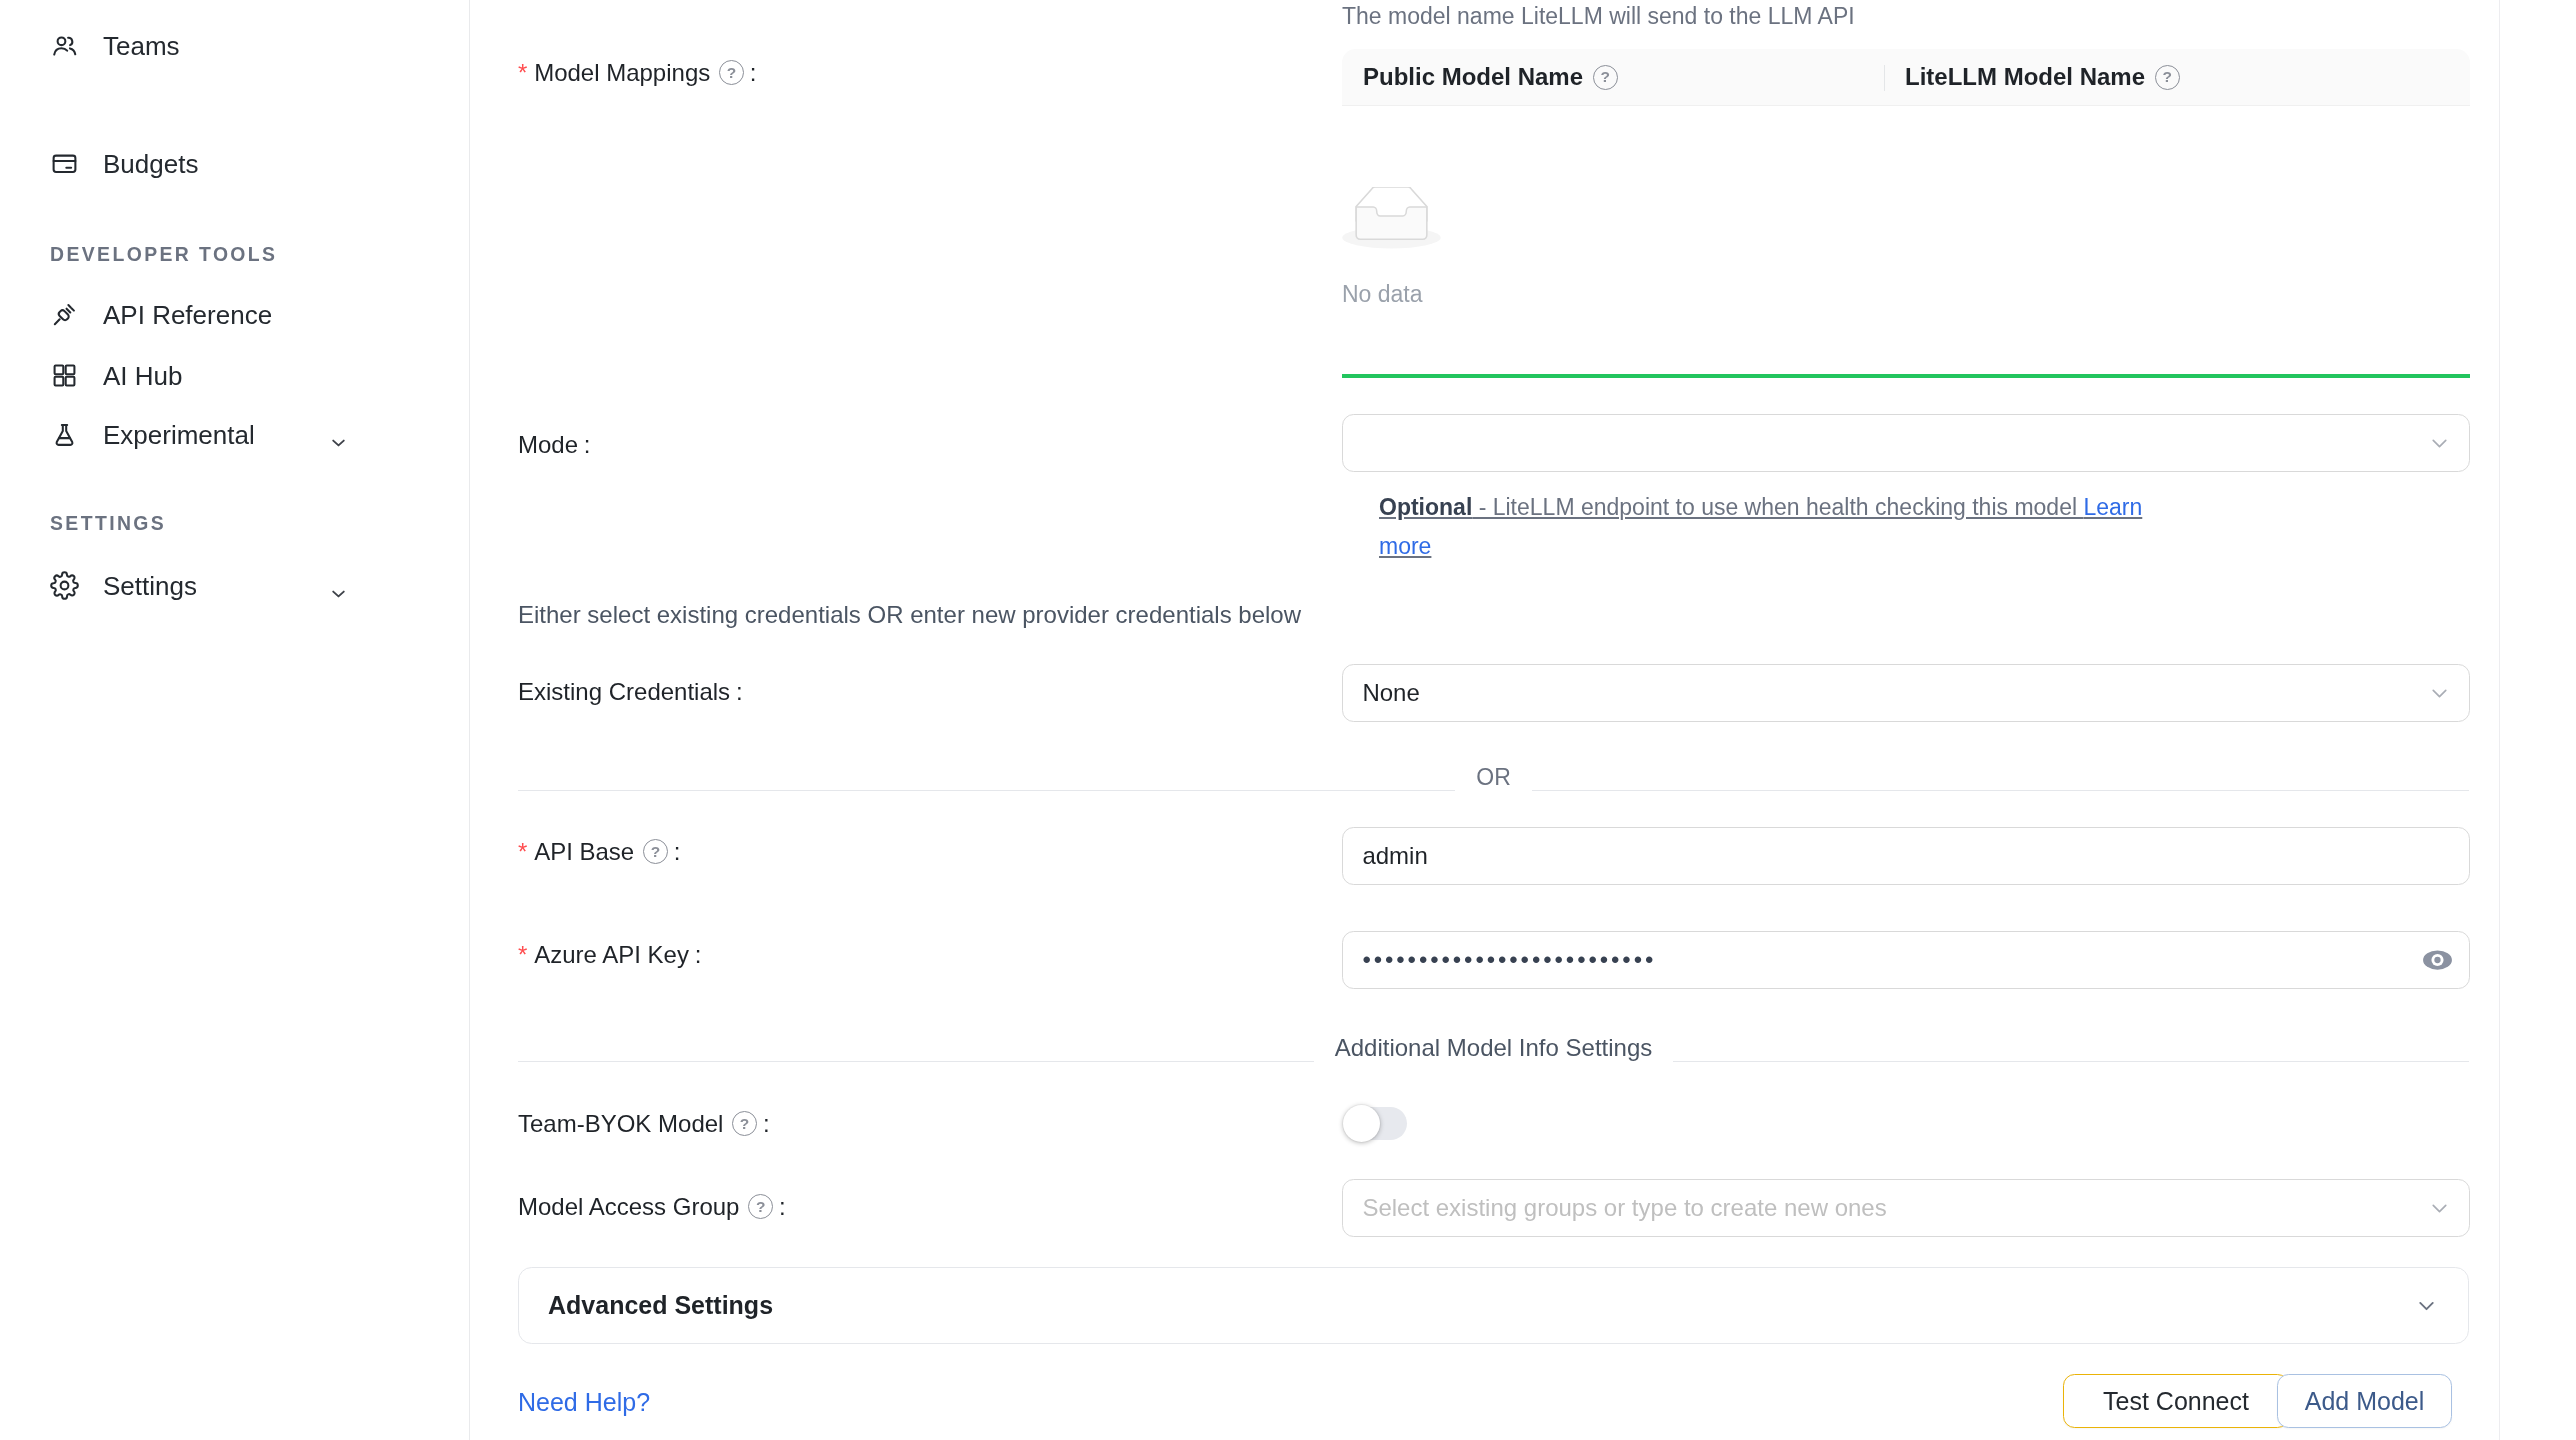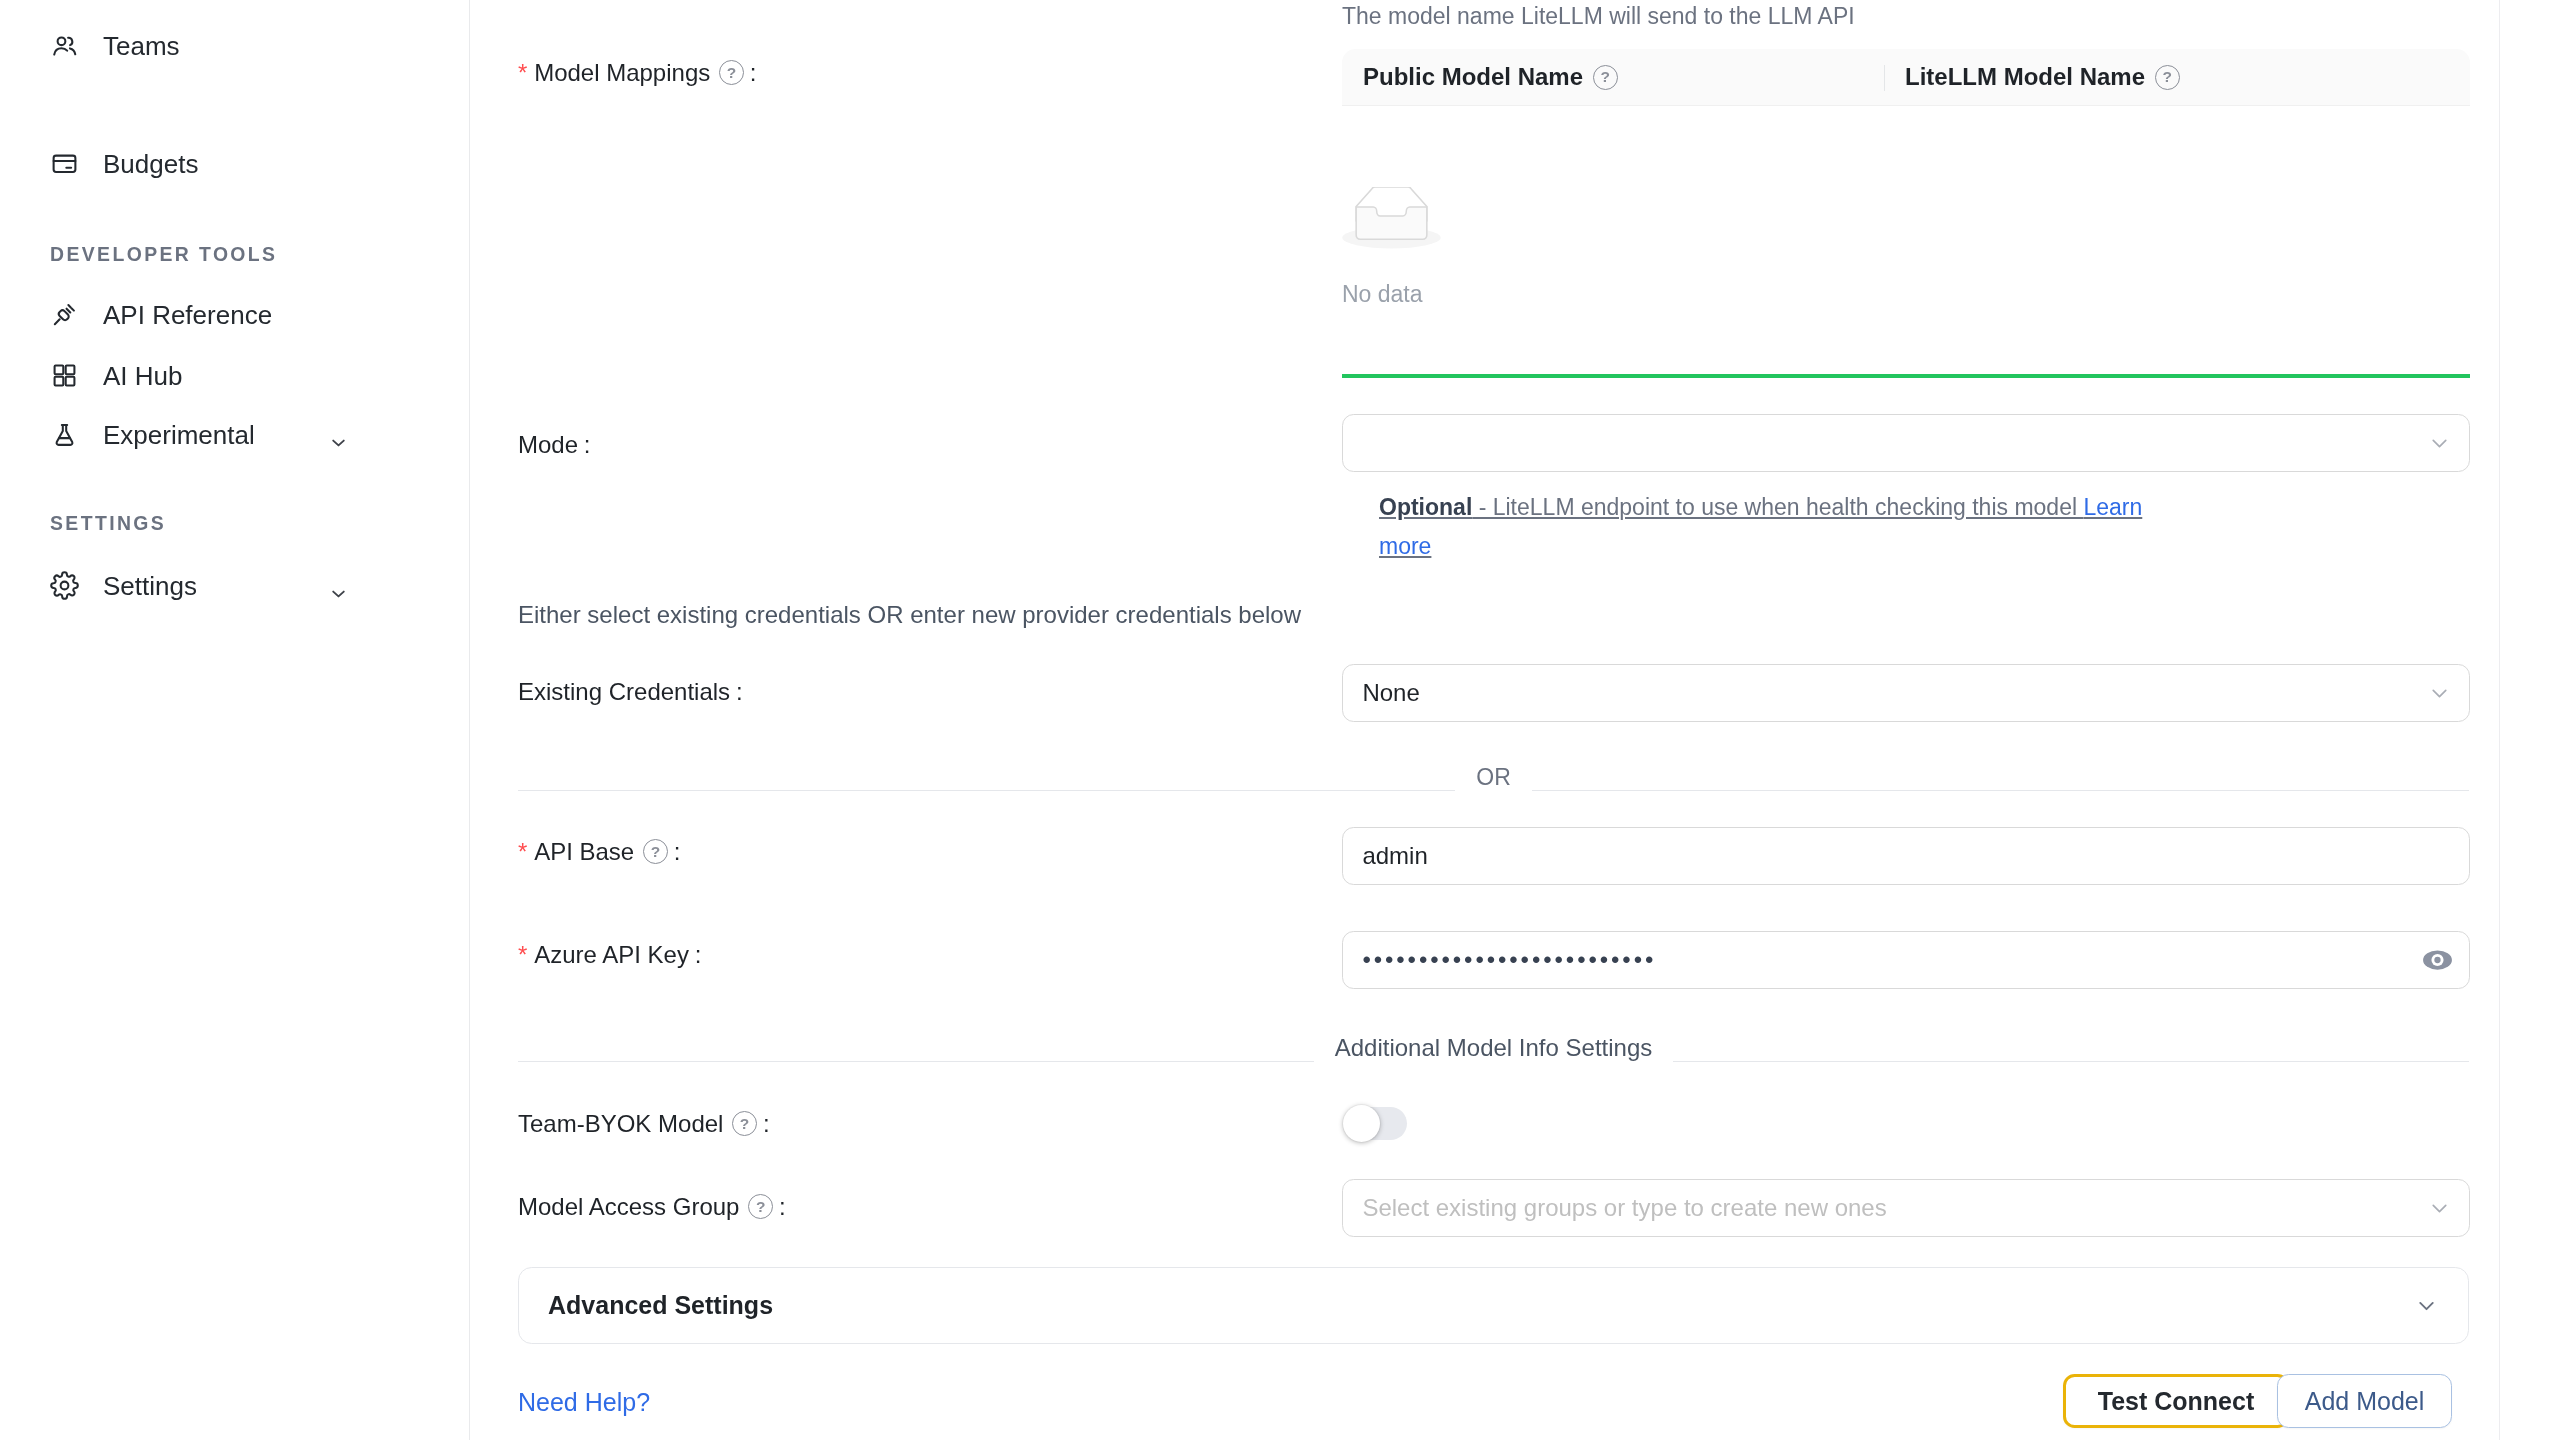--- a/index.html
+++ b/index.html
@@ -80,21 +80,21 @@
   .adv-card { position:absolute; left:47px; top:1267px; width:1951px; height:77px; border:1px solid #e5e7eb; border-radius:13.6px;
               background:#fff; display:flex; align-items:center; padding:0 29px; cursor:pointer; }
   .adv-title { font-size:25px; font-weight:700; color:#1f2328; }
   .adv-chev { margin-left:auto; }
   .adv-chev svg { width:25px; height:25px; stroke:#6b7280; fill:none; stroke-width:1.8; stroke-linecap:round; stroke-linejoin:round; }
 
   
   .need-help { position:absolute; left:47px; top:1388px; font-size:25px; color:#2f6be6; cursor:pointer; }
   .btn { position:absolute; top:1374px; height:54px; border-radius:11.6px; background:#fff; display:flex; align-items:center; justify-content:center;
          font-size:25px; cursor:pointer; box-shadow:0 1px 1.9px rgba(0,0,0,0.04); }
-  .btn-test { left:1592px; width:226px; border:3px solid #eab308; color:#24292f;font-weight:bold; }
+  .btn-test { left:1592px; width:226px; border:1px solid #eab308; color:#24292f; }
   .btn-add { left:1806px; width:175px; border:1px solid #a9c1e2; color:#3c5a8a; font-weight:500; }
 </style>
 </head>
 <body>
 
 <div class="sidebar">
 
   <div class="nav-item" style="top:-28px">
     <span class="ni-icon">
       <svg viewBox="0 0 24 24">

